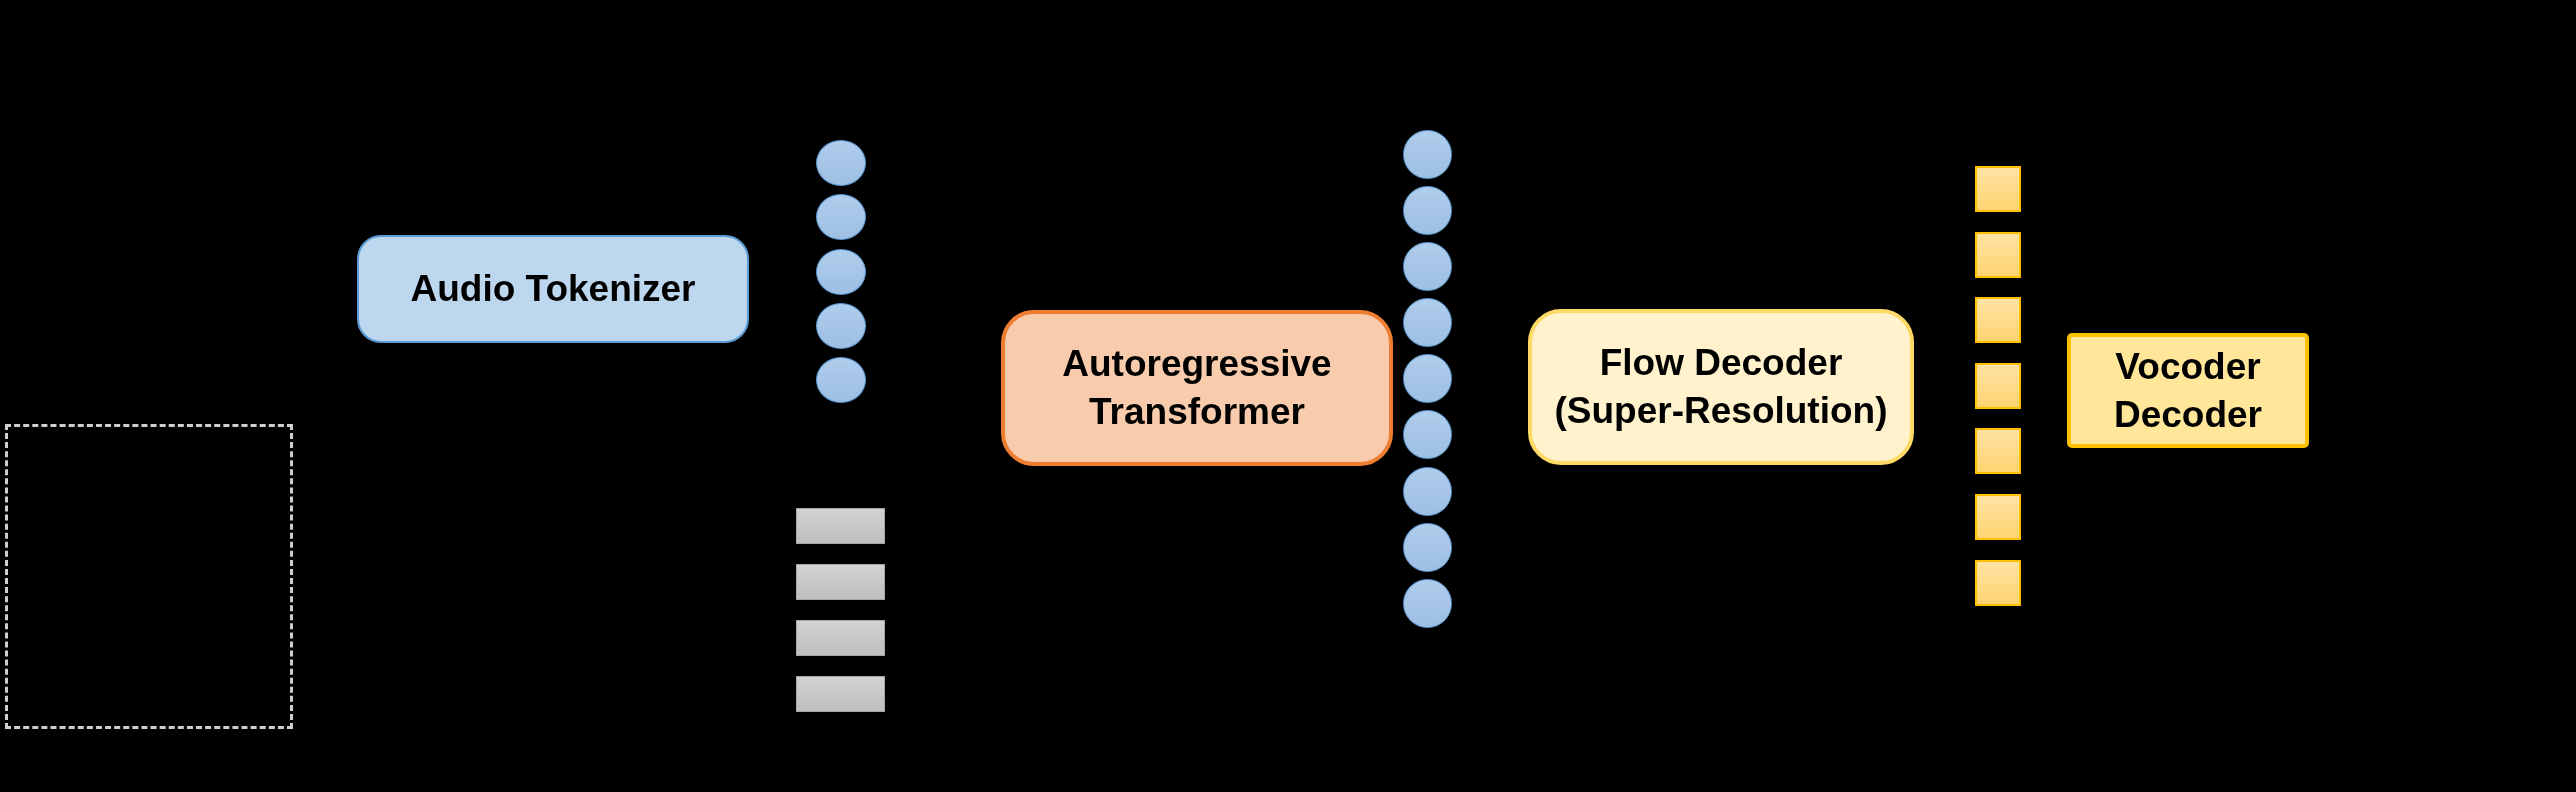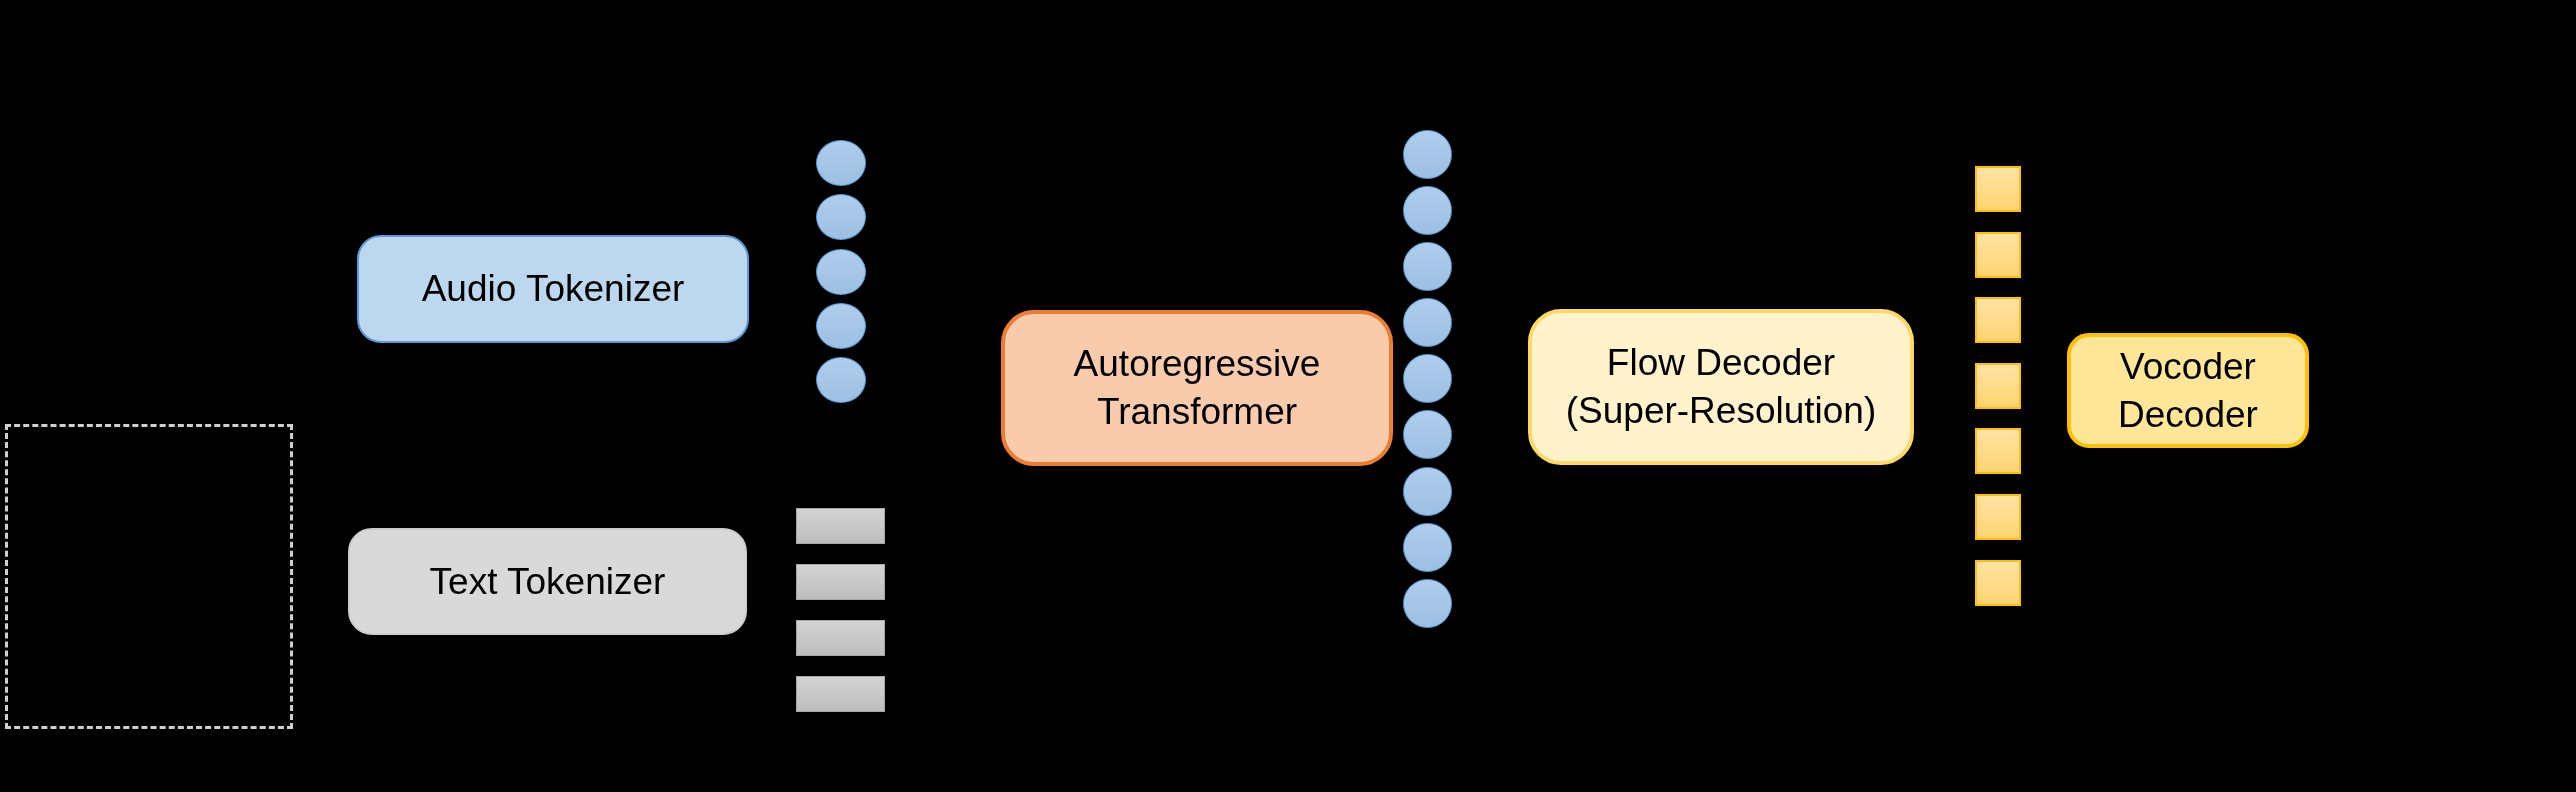--- a/index.html
+++ b/index.html
@@ -48,21 +48,21 @@
   .ar-transformer {
     left: 980px; top: 310px; width: 392px; height: 156px;
     border-width: 4.8px; border-radius: 33px; margin-left: 21px;
   }
   .flow-matching {
     left: 1528px; top: 309px; width: 386px; height: 156px;
     border-width: 4.8px; border-radius: 33px;
   }
   .vocoder-decoder {
     left: 2067px; top: 333px; width: 242px; height: 115px;
-    border-width: 4.2px; border-radius: 22px;
+    border-width: 4.2px; border-radius: 5px;
   }
 
   
   .token-col {
     display: flex;
     flex-direction: column;
   }
   .col-audio-1 { left: 816px; top: 140px; gap: 8.3px; }
   .col-text    { left: 796px; top: 508px; gap: 20px; }
   .col-audio-2 { left: 1403px; top: 130px; gap: 7.1px; }
@@ -80,31 +80,28 @@
     border-width: 1.8px;
   }
   .token.square {
     width: 46px; height: 46px;
     border-width: 2.4px;
   }
 </style>
 </head>
 <body>
 
-<div id="canvas" style="background: rgb(0, 0, 0);">
+<div id="canvas" style="background: rgb(0, 0, 0); font-weight: bold;">
 
   <div class="abs input-region"></div>
 
   <div class="abs node audio-tokenizer" style="background-color: rgb(189, 215, 238); border-color: rgb(91, 155, 213);">
     <span class="lbl">Audio Tokenizer</span>
   </div>
 
-  <div class="abs node text-tokenizer" style="background-color: rgb(217, 217, 217); border-color: rgb(205, 205, 205);">
-    <span class="lbl">Text Tokenizer</span>
-  </div>
 
   <div class="abs token-col col-audio-1">
       <div class="token circle" style="background: linear-gradient(rgb(175, 205, 236), rgb(158, 191, 227)); border-color: rgb(91, 155, 213);"></div>
       <div class="token circle" style="background: linear-gradient(rgb(175, 205, 236), rgb(158, 191, 227)); border-color: rgb(91, 155, 213);"></div>
       <div class="token circle" style="background: linear-gradient(rgb(175, 205, 236), rgb(158, 191, 227)); border-color: rgb(91, 155, 213);"></div>
       <div class="token circle" style="background: linear-gradient(rgb(175, 205, 236), rgb(158, 191, 227)); border-color: rgb(91, 155, 213);"></div>
       <div class="token circle" style="background: linear-gradient(rgb(175, 205, 236), rgb(158, 191, 227)); border-color: rgb(91, 155, 213);"></div>
     </div>
 
   <div class="abs token-col col-text">

